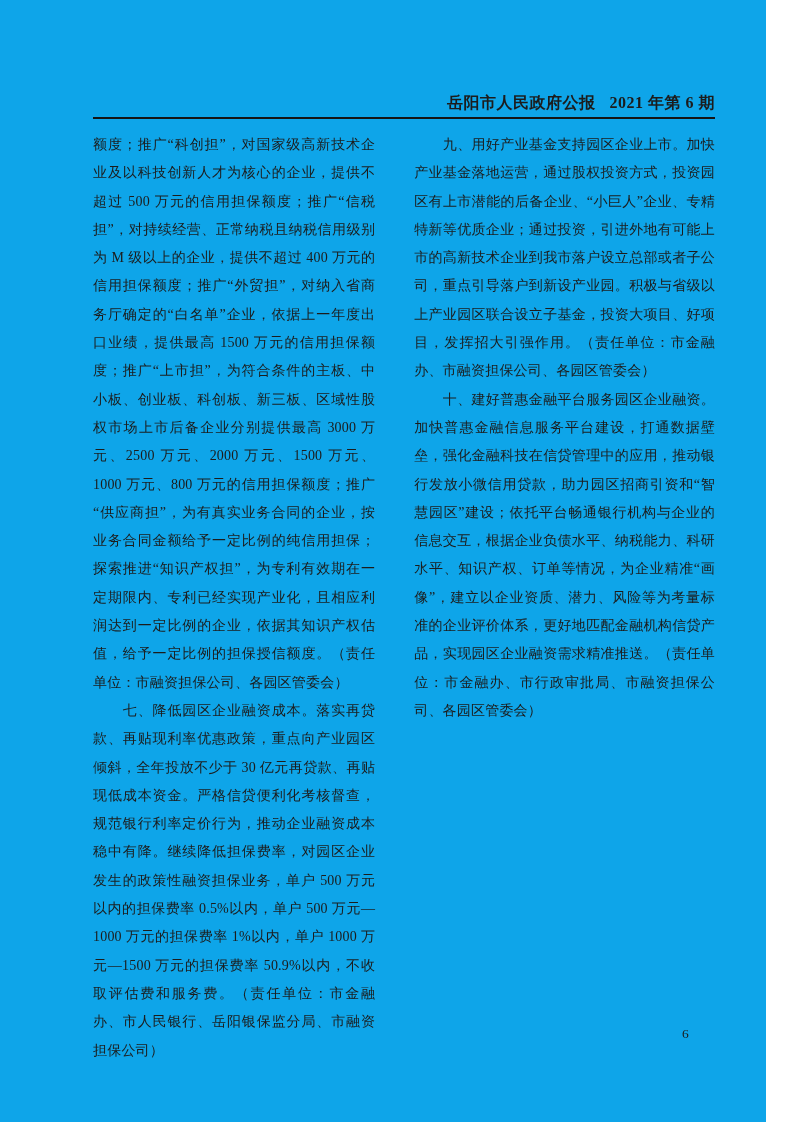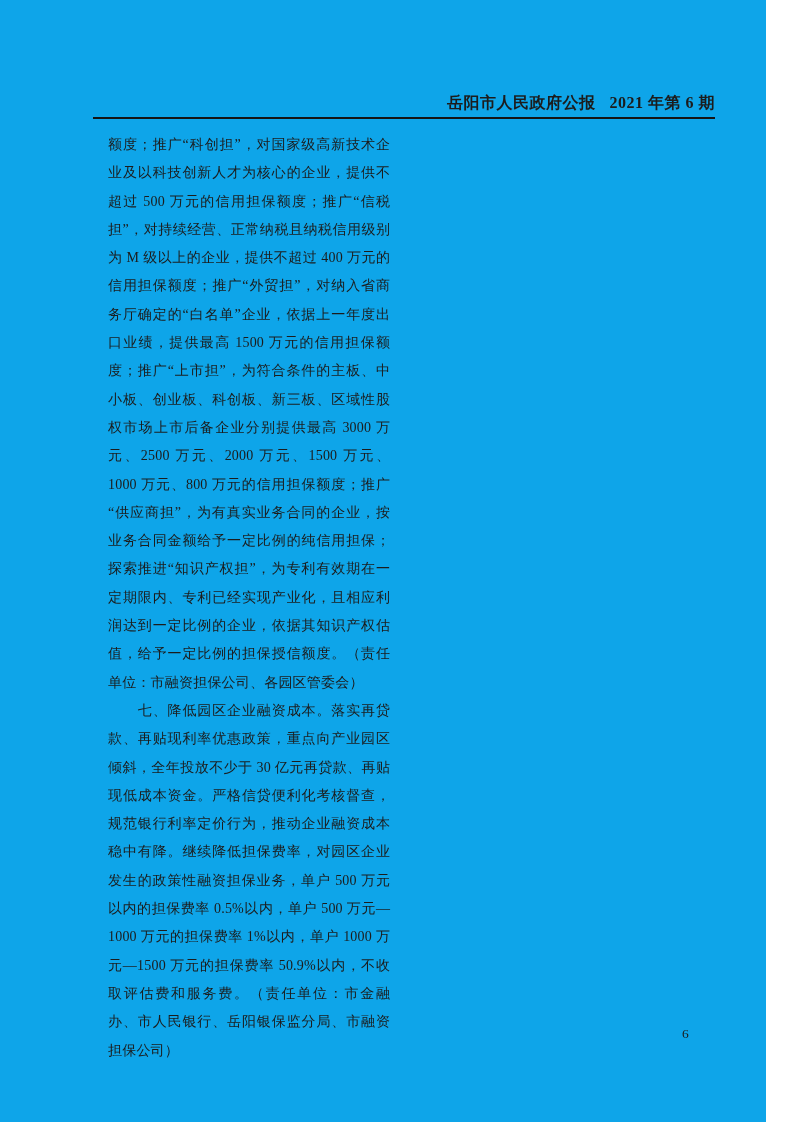--- a/index.html
+++ b/index.html
@@ -34,21 +34,21 @@
     position: absolute;
     top: 117px;
     left: 93px;
     width: 622px;
     height: 2px;
     background: #151515;
   }
   .columns {
     position: absolute;
     top: 131px;
-    left: 108px;
+    left: 93px;
     width: 622px;
     display: flex;
     gap: 39px;
   }
   .col {
     font-size: 14px;
     line-height: 28.3px;
     text-align: justify;
     text-justify: inter-ideograph;
     letter-spacing: 0.2px;
@@ -77,18 +77,20 @@
   </div>
 
   <div class="header-rule"></div>
 
   <div class="columns">
     <div class="col col-left">
       <p>额度；推广“科创担”，对国家级高新技术企业及以科技创新人才为核心的企业，提供不超过 500 万元的信用担保额度；推广“信税担”，对持续经营、正常纳税且纳税信用级别为 M 级以上的企业，提供不超过 400 万元的信用担保额度；推广“外贸担”，对纳入省商务厅确定的“白名单”企业，依据上一年度出口业绩，提供最高 1500 万元的信用担保额度；推广“上市担”，为符合条件的主板、中小板、创业板、科创板、新三板、区域性股权市场上市后备企业分别提供最高 3000 万元、2500 万元、2000 万元、1500 万元、1000 万元、800 万元的信用担保额度；推广“供应商担”，为有真实业务合同的企业，按业务合同金额给予一定比例的纯信用担保；探索推进“知识产权担”，为专利有效期在一定期限内、专利已经实现产业化，且相应利润达到一定比例的企业，依据其知识产权估值，给予一定比例的担保授信额度。（责任单位：市融资担保公司、各园区管委会）</p>
       <p>　　七、降低园区企业融资成本。落实再贷款、再贴现利率优惠政策，重点向产业园区倾斜，全年投放不少于 30 亿元再贷款、再贴现低成本资金。严格信贷便利化考核督查，规范银行利率定价行为，推动企业融资成本稳中有降。继续降低担保费率，对园区企业发生的政策性融资担保业务，单户 500 万元以内的担保费率 0.5%以内，单户 500 万元—1000 万元的担保费率 1%以内，单户 1000 万元—1500 万元的担保费率 50.9%以内，不收取评估费和服务费。（责任单位：市金融办、市人民银行、岳阳银保监分局、市融资担保公司）</p>
     </div>
     <div class="col col-right">
+      <p>　　九、用好产业基金支持园区企业上市。加快产业基金落地运营，通过股权投资方式，投资园区有上市潜能的后备企业、“小巨人”企业、专精特新等优质企业；通过投资，引进外地有可能上市的高新技术企业到我市落户设立总部或者子公司，重点引导落户到新设产业园。积极与省级以上产业园区联合设立子基金，投资大项目、好项目，发挥招大引强作用。（责任单位：市金融办、市融资担保公司、各园区管委会）</p>
+      <p>　　十、建好普惠金融平台服务园区企业融资。加快普惠金融信息服务平台建设，打通数据壁垒，强化金融科技在信贷管理中的应用，推动银行发放小微信用贷款，助力园区招商引资和“智慧园区”建设；依托平台畅通银行机构与企业的信息交互，根据企业负债水平、纳税能力、科研水平、知识产权、订单等情况，为企业精准“画像”，建立以企业资质、潜力、风险等为考量标准的企业评价体系，更好地匹配金融机构信贷产品，实现园区企业融资需求精准推送。（责任单位：市金融办、市行政审批局、市融资担保公司、各园区管委会）</p>
     </div>
   </div>
 
   <div class="page-number">6</div>
 
 </div>
 
 </body></html>

